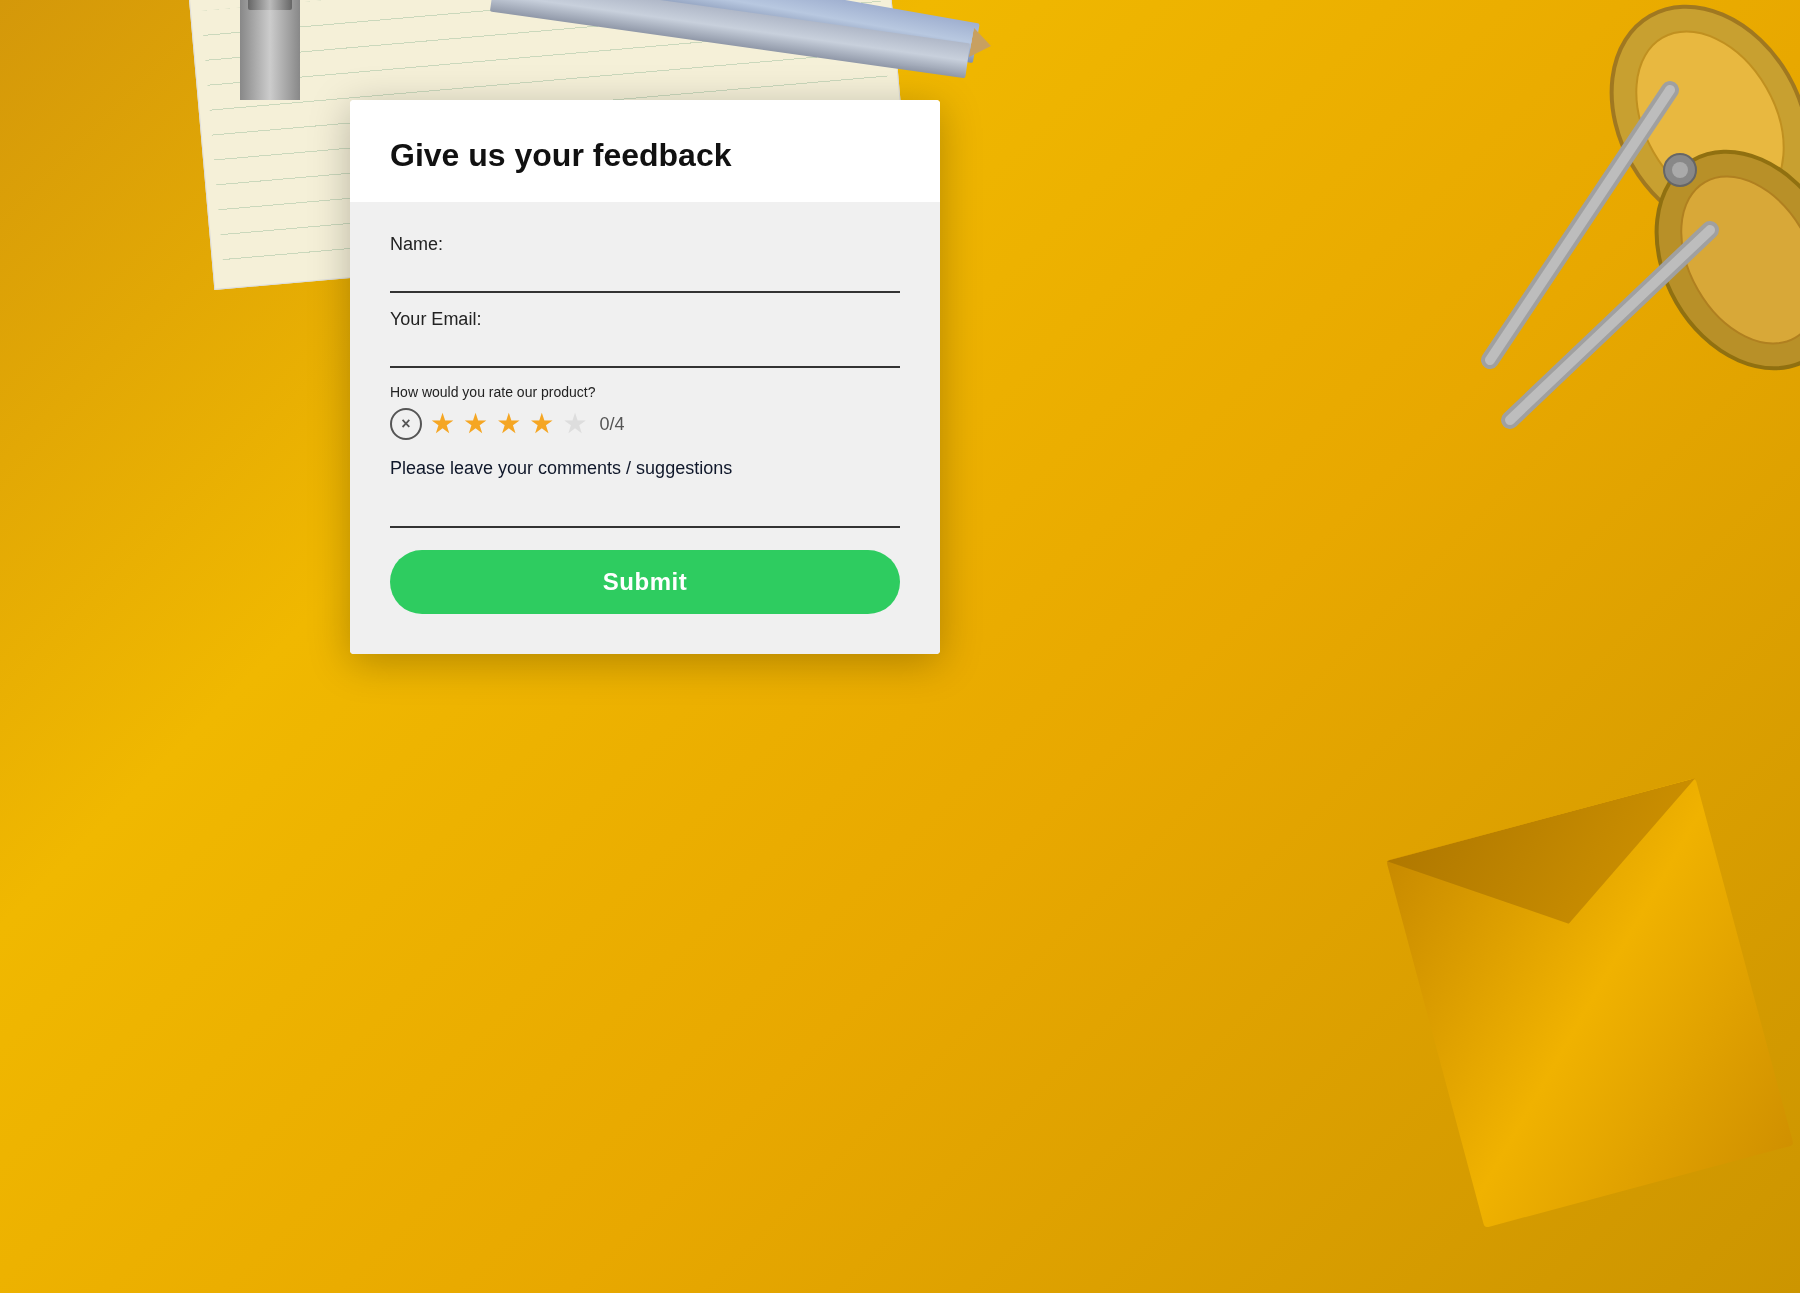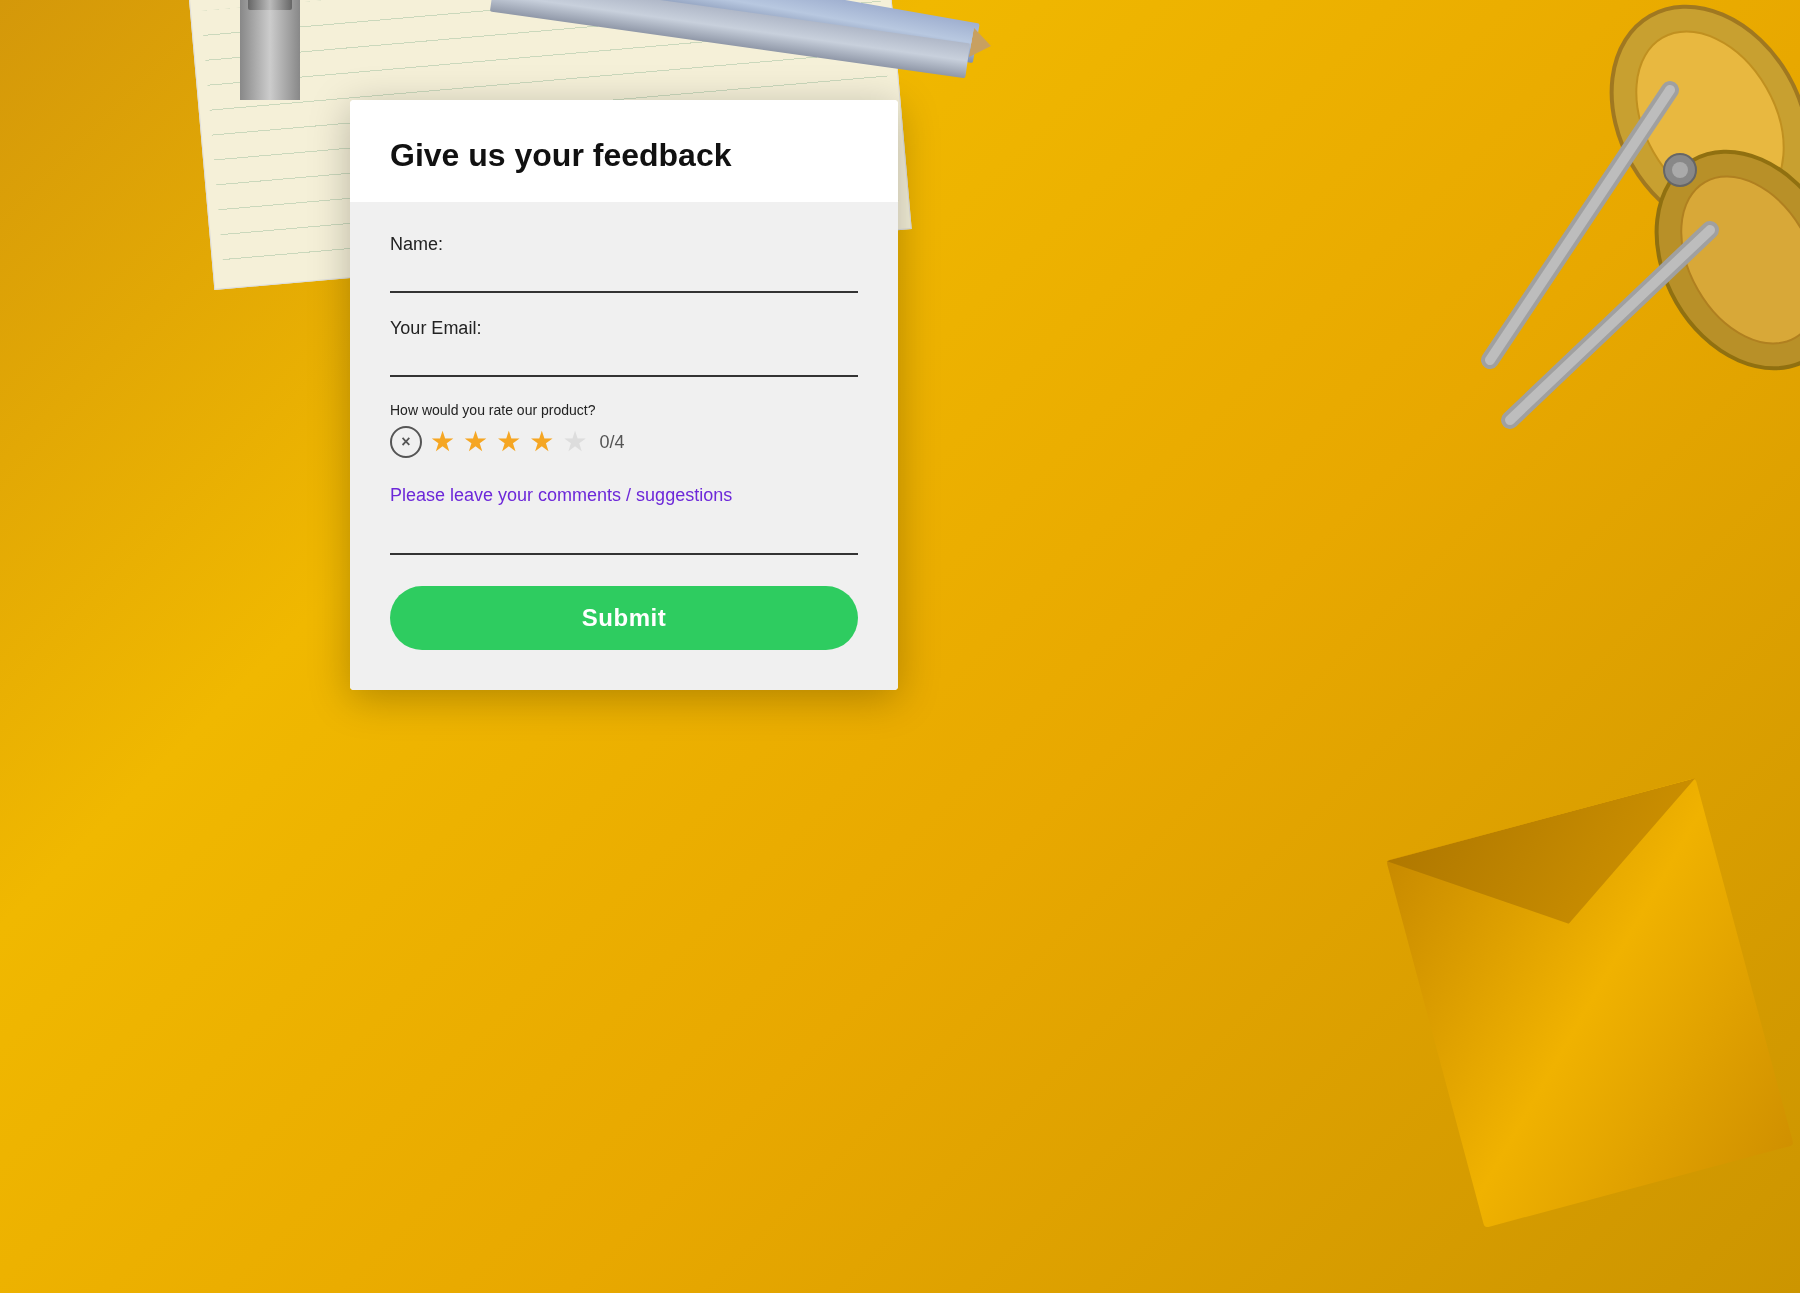--- a/index.html
+++ b/index.html
@@ -127,21 +127,21 @@
       height: 180px;
       background: linear-gradient(135deg, #b07800, #d89a00);
       clip-path: polygon(0 0, 100% 0, 50% 60%);
     }
 
     
     .form-card {
       position: absolute;
       top: 100px;
       left: 350px;
-      width: 548px;
+      width: 590px;
       background: #fff;
       border-radius: 4px;
       box-shadow: 0 8px 40px rgba(0,0,0,0.25);
       z-index: 10;
       overflow: hidden;
     }
 
     .form-header {
       background: #fff;
       padding: 36px 40px 28px 40px;
@@ -154,21 +154,21 @@
       color: #111;
       line-height: 1.2;
     }
 
     .form-body {
       background: #f0f0f0;
       padding: 32px 40px 40px 40px;
     }
 
     .form-group {
-      margin-bottom: 25px;
+      margin-bottom: 16px;
     }
 
     .form-label {
       display: block;
       font-size: 18px;
       font-weight: 500;
       color: #222;
       margin-bottom: 6px;
     }
 
@@ -228,21 +228,21 @@
     .rating-question {
       font-size: 14px;
       font-weight: 500;
       color: #222;
       margin-bottom: 8px;
     }
 
     .comments-label {
       font-size: 18px;
       font-weight: 500;
-      color: #6d28d9;
+      color: #0f172a;
       line-height: 1.4;
       margin-bottom: 14px;
     }
 
     .submit-btn {
       width: 100%;
       padding: 18px;
       background: #2ecc60;
       border: none;
       border-radius: 50px;

